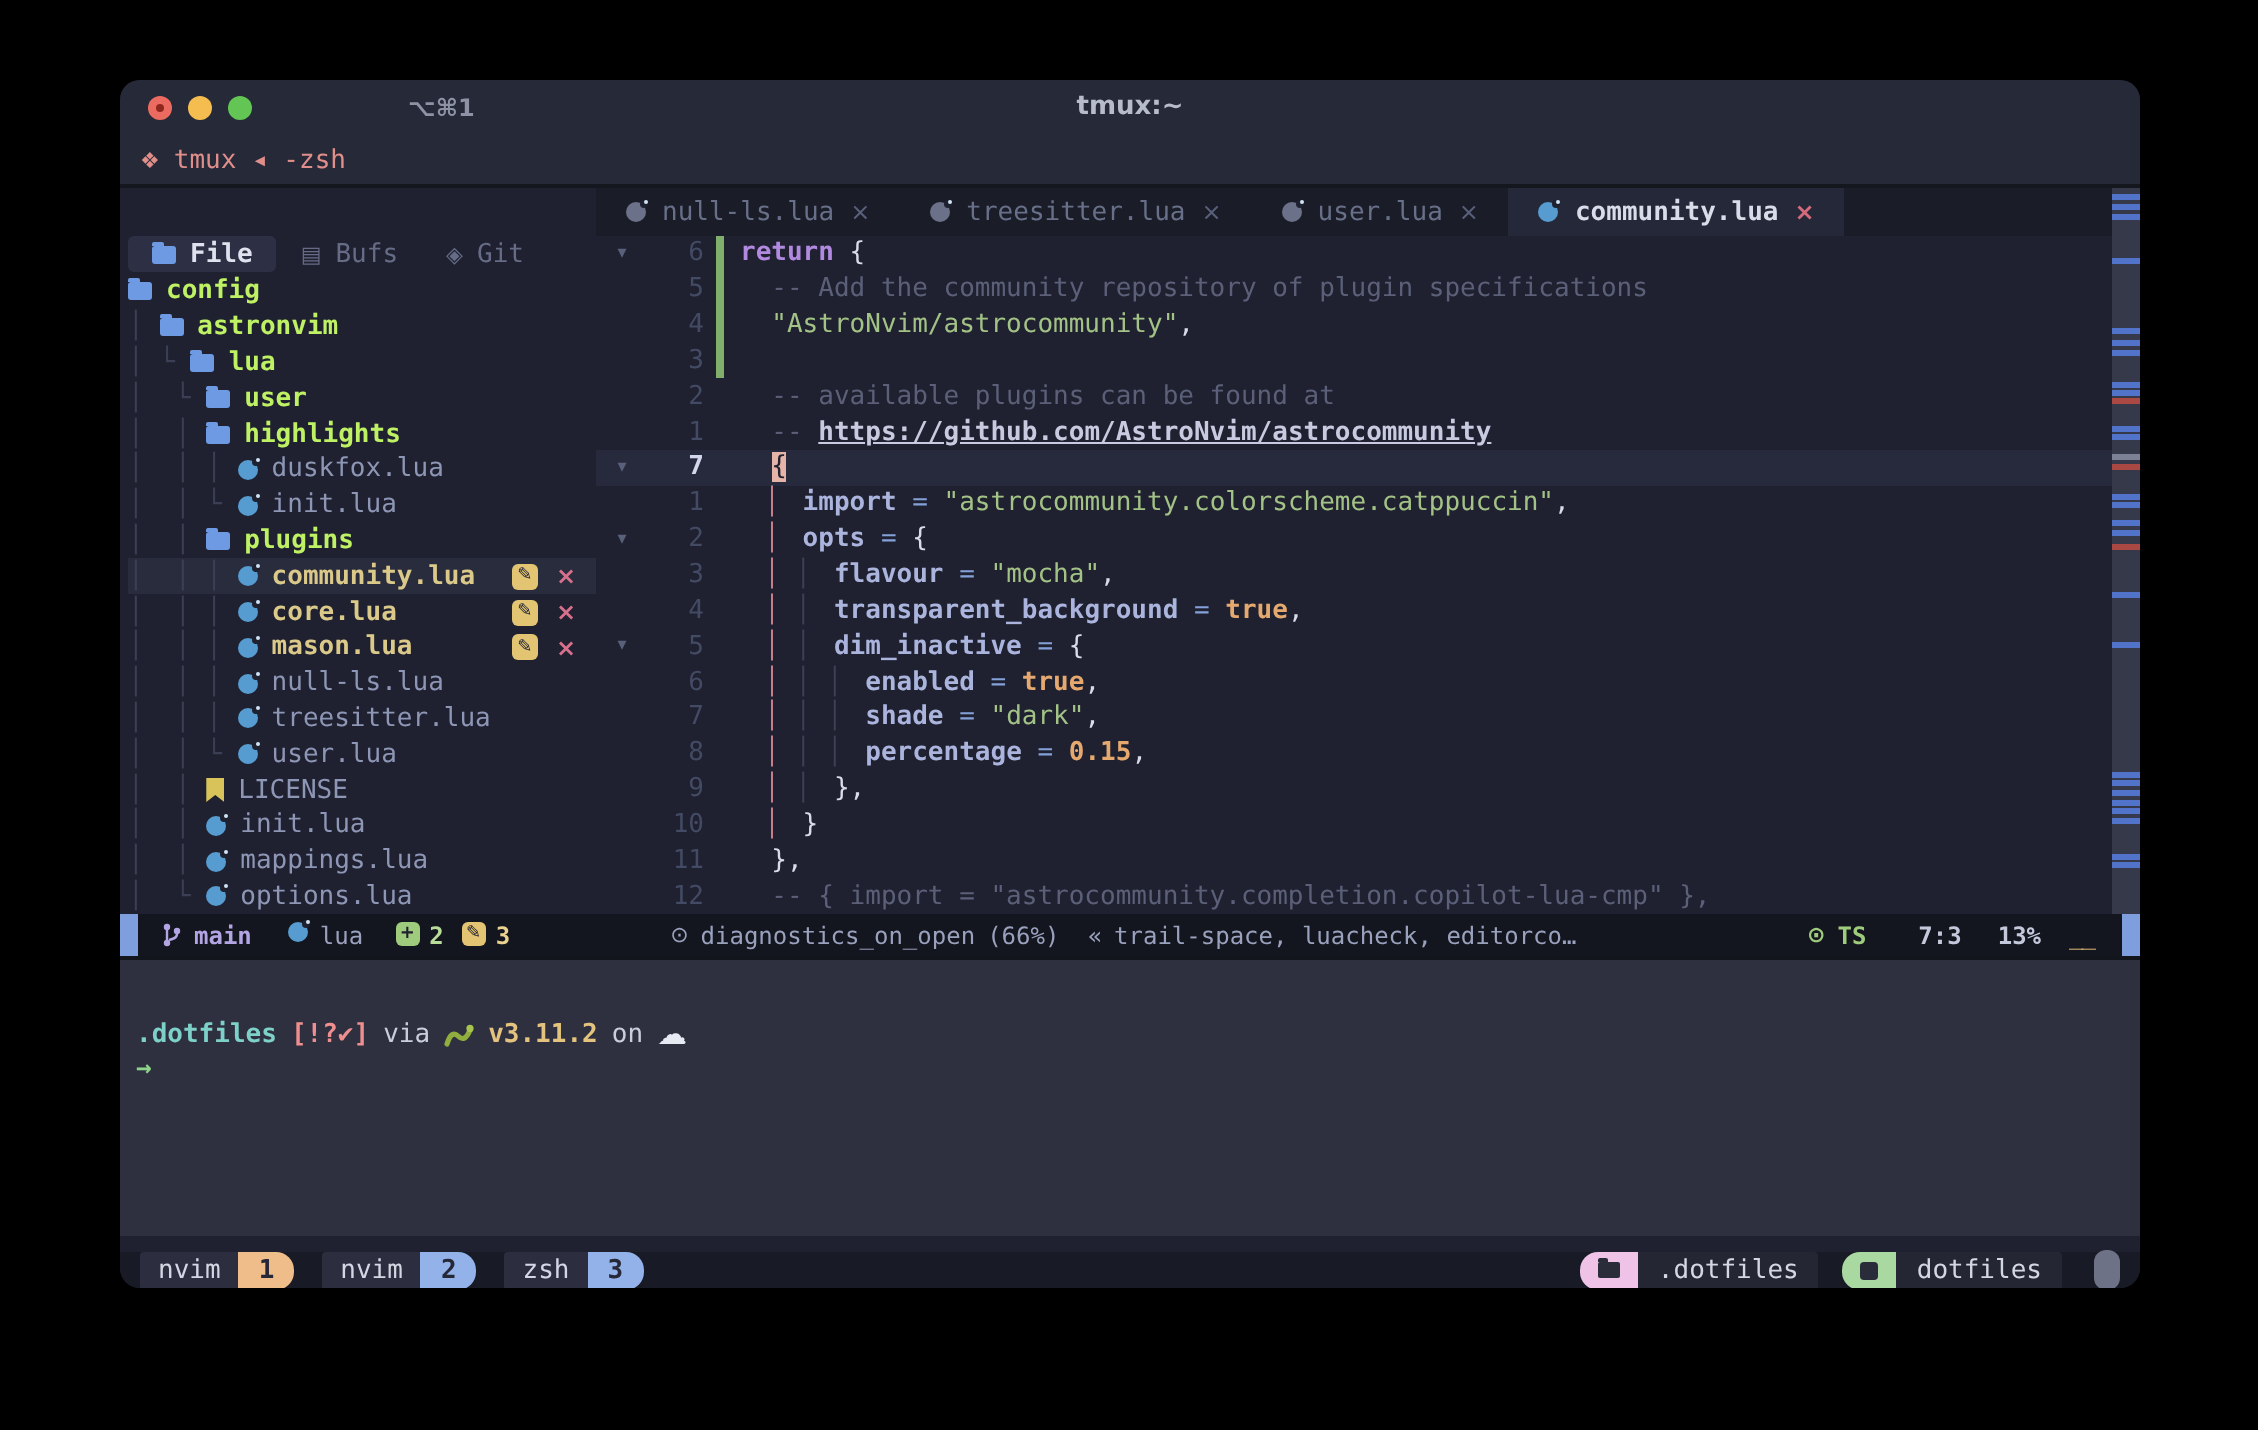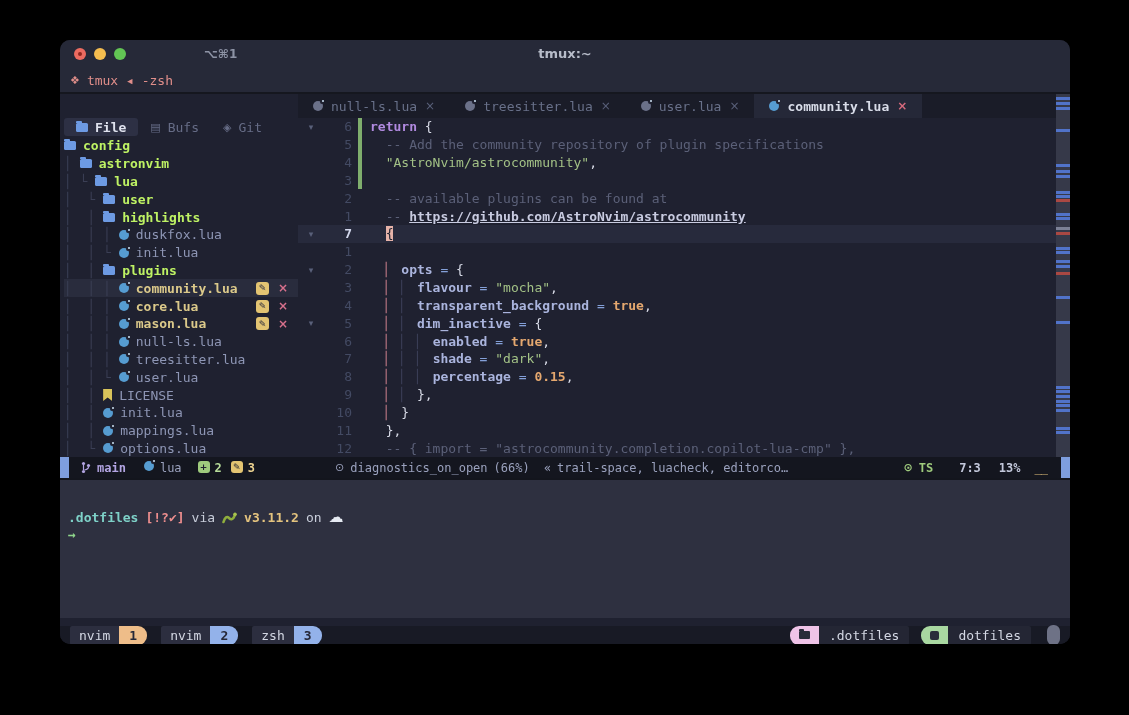--- a/index.html
+++ b/index.html
@@ -216,21 +216,21 @@
           </div>
 
         <div class="code" id="code">
             <div class="cline"><span class="fold">▾</span><span class="lnum">6</span><span class="sign on"></span><span class="ctext"><span class="tk-kw">return</span><span class="tk-pn"> {</span></span></div>
             <div class="cline"><span class="fold"> </span><span class="lnum">5</span><span class="sign on"></span><span class="ctext"><span class="tk-cm">  -- Add the community repository of plugin specifications</span></span></div>
             <div class="cline"><span class="fold"> </span><span class="lnum">4</span><span class="sign on"></span><span class="ctext"><span class="tk-st">  "AstroNvim/astrocommunity"</span><span class="tk-pn">,</span></span></div>
             <div class="cline"><span class="fold"> </span><span class="lnum">3</span><span class="sign on"></span></div>
             <div class="cline"><span class="fold"> </span><span class="lnum">2</span><span class="sign"></span><span class="ctext"><span class="tk-cm">  -- available plugins can be found at</span></span></div>
             <div class="cline"><span class="fold"> </span><span class="lnum">1</span><span class="sign"></span><span class="ctext"><span class="tk-cm">  -- </span><span class="tk-url">https://github.com/AstroNvim/astrocommunity</span></span></div>
             <div class="cline cur"><span class="fold">▾</span><span class="lnum">7</span><span class="sign"></span><span class="ctext"><span class="tk-pn">  </span><span class="tk-cur">{</span></span></div>
-            <div class="cline"><span class="fold"> </span><span class="lnum">1</span><span class="sign"></span></div>
+            <div class="cline"><span class="fold"> </span><span class="lnum">1</span><span class="sign"></span><span class="ctext"><span class="tk-gp">  ▏</span><span class="tk-id"> import</span><span class="tk-op"> = </span><span class="tk-st">"astrocommunity.colorscheme.catppuccin"</span><span class="tk-pn">,</span></span></div>
             <div class="cline"><span class="fold">▾</span><span class="lnum">2</span><span class="sign"></span><span class="ctext"><span class="tk-gp">  ▏</span><span class="tk-id"> opts</span><span class="tk-op"> = </span><span class="tk-pn">{</span></span></div>
             <div class="cline"><span class="fold"> </span><span class="lnum">3</span><span class="sign"></span><span class="ctext"><span class="tk-gp">  ▏</span><span class="tk-gd"> ▏ </span><span class="tk-id">flavour</span><span class="tk-op"> = </span><span class="tk-st">"mocha"</span><span class="tk-pn">,</span></span></div>
             <div class="cline"><span class="fold"> </span><span class="lnum">4</span><span class="sign"></span><span class="ctext"><span class="tk-gp">  ▏</span><span class="tk-gd"> ▏ </span><span class="tk-id">transparent_background</span><span class="tk-op"> = </span><span class="tk-bo">true</span><span class="tk-pn">,</span></span></div>
             <div class="cline"><span class="fold">▾</span><span class="lnum">5</span><span class="sign"></span><span class="ctext"><span class="tk-gp">  ▏</span><span class="tk-gd"> ▏ </span><span class="tk-id">dim_inactive</span><span class="tk-op"> = </span><span class="tk-pn">{</span></span></div>
             <div class="cline"><span class="fold"> </span><span class="lnum">6</span><span class="sign"></span><span class="ctext"><span class="tk-gp">  ▏</span><span class="tk-gd"> ▏ ▏ </span><span class="tk-id">enabled</span><span class="tk-op"> = </span><span class="tk-bo">true</span><span class="tk-pn">,</span></span></div>
             <div class="cline"><span class="fold"> </span><span class="lnum">7</span><span class="sign"></span><span class="ctext"><span class="tk-gp">  ▏</span><span class="tk-gd"> ▏ ▏ </span><span class="tk-id">shade</span><span class="tk-op"> = </span><span class="tk-st">"dark"</span><span class="tk-pn">,</span></span></div>
             <div class="cline"><span class="fold"> </span><span class="lnum">8</span><span class="sign"></span><span class="ctext"><span class="tk-gp">  ▏</span><span class="tk-gd"> ▏ ▏ </span><span class="tk-id">percentage</span><span class="tk-op"> = </span><span class="tk-bo">0.15</span><span class="tk-pn">,</span></span></div>
             <div class="cline"><span class="fold"> </span><span class="lnum">9</span><span class="sign"></span><span class="ctext"><span class="tk-gp">  ▏</span><span class="tk-gd"> ▏ </span><span class="tk-pn">},</span></span></div>
             <div class="cline"><span class="fold"> </span><span class="lnum">10</span><span class="sign"></span><span class="ctext"><span class="tk-gp">  ▏</span><span class="tk-pn"> }</span></span></div>
             <div class="cline"><span class="fold"> </span><span class="lnum">11</span><span class="sign"></span><span class="ctext"><span class="tk-pn">  },</span></span></div>

